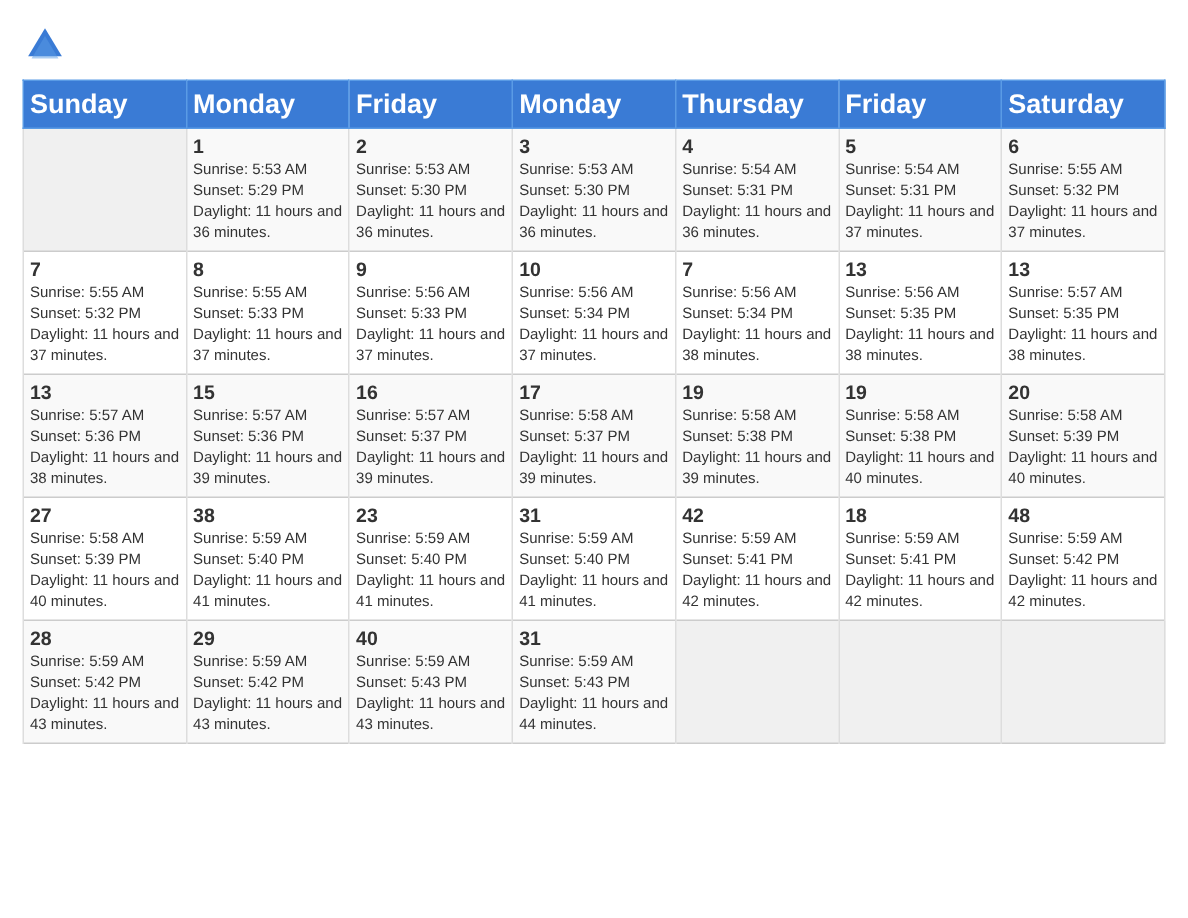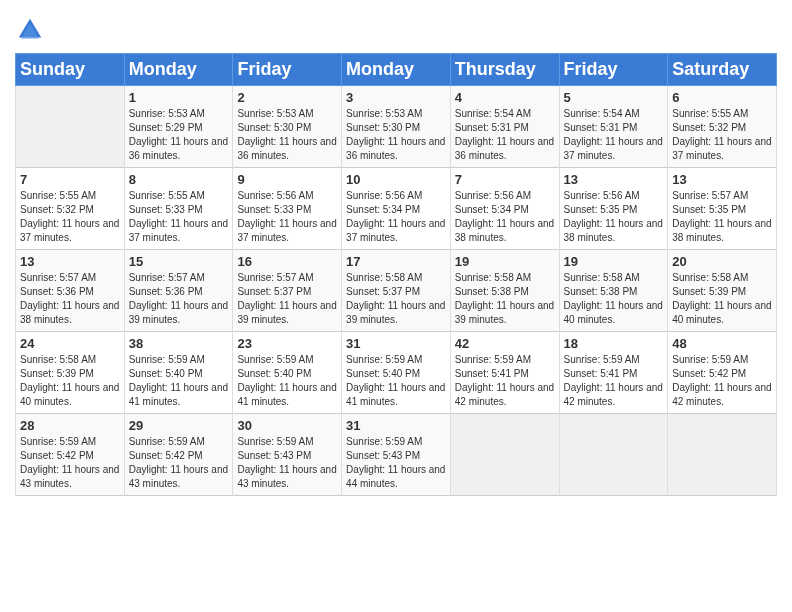--- a/index.html
+++ b/index.html
@@ -223,21 +223,21 @@
             <span class="day-num">19</span>
             <div class="day-info">Sunrise: 5:58 AM<br>Sunset: 5:38 PM<br>Daylight: 11 hours and 40 minutes.</div>
           </td>
           <td>
             <span class="day-num">20</span>
             <div class="day-info">Sunrise: 5:58 AM<br>Sunset: 5:39 PM<br>Daylight: 11 hours and 40 minutes.</div>
           </td>
         </tr>
         <tr>
           <td>
-            <span class="day-num">24</span>
+            <span class="day-num">27</span>
             <div class="day-info">Sunrise: 5:58 AM<br>Sunset: 5:39 PM<br>Daylight: 11 hours and 40 minutes.</div>
           </td>
           <td>
             <span class="day-num">38</span>
             <div class="day-info">Sunrise: 5:59 AM<br>Sunset: 5:40 PM<br>Daylight: 11 hours and 41 minutes.</div>
           </td>
           <td>
             <span class="day-num">23</span>
             <div class="day-info">Sunrise: 5:59 AM<br>Sunset: 5:40 PM<br>Daylight: 11 hours and 41 minutes.</div>
           </td>
@@ -261,21 +261,21 @@
         <tr>
           <td>
             <span class="day-num">28</span>
             <div class="day-info">Sunrise: 5:59 AM<br>Sunset: 5:42 PM<br>Daylight: 11 hours and 43 minutes.</div>
           </td>
           <td>
             <span class="day-num">29</span>
             <div class="day-info">Sunrise: 5:59 AM<br>Sunset: 5:42 PM<br>Daylight: 11 hours and 43 minutes.</div>
           </td>
           <td>
-            <span class="day-num">30</span>
+            <span class="day-num">40</span>
             <div class="day-info">Sunrise: 5:59 AM<br>Sunset: 5:43 PM<br>Daylight: 11 hours and 43 minutes.</div>
           </td>
           <td>
             <span class="day-num">31</span>
             <div class="day-info">Sunrise: 5:59 AM<br>Sunset: 5:43 PM<br>Daylight: 11 hours and 44 minutes.</div>
           </td>
           <td class="empty-cell"></td>
           <td class="empty-cell"></td>
           <td class="empty-cell"></td>
         </tr>

